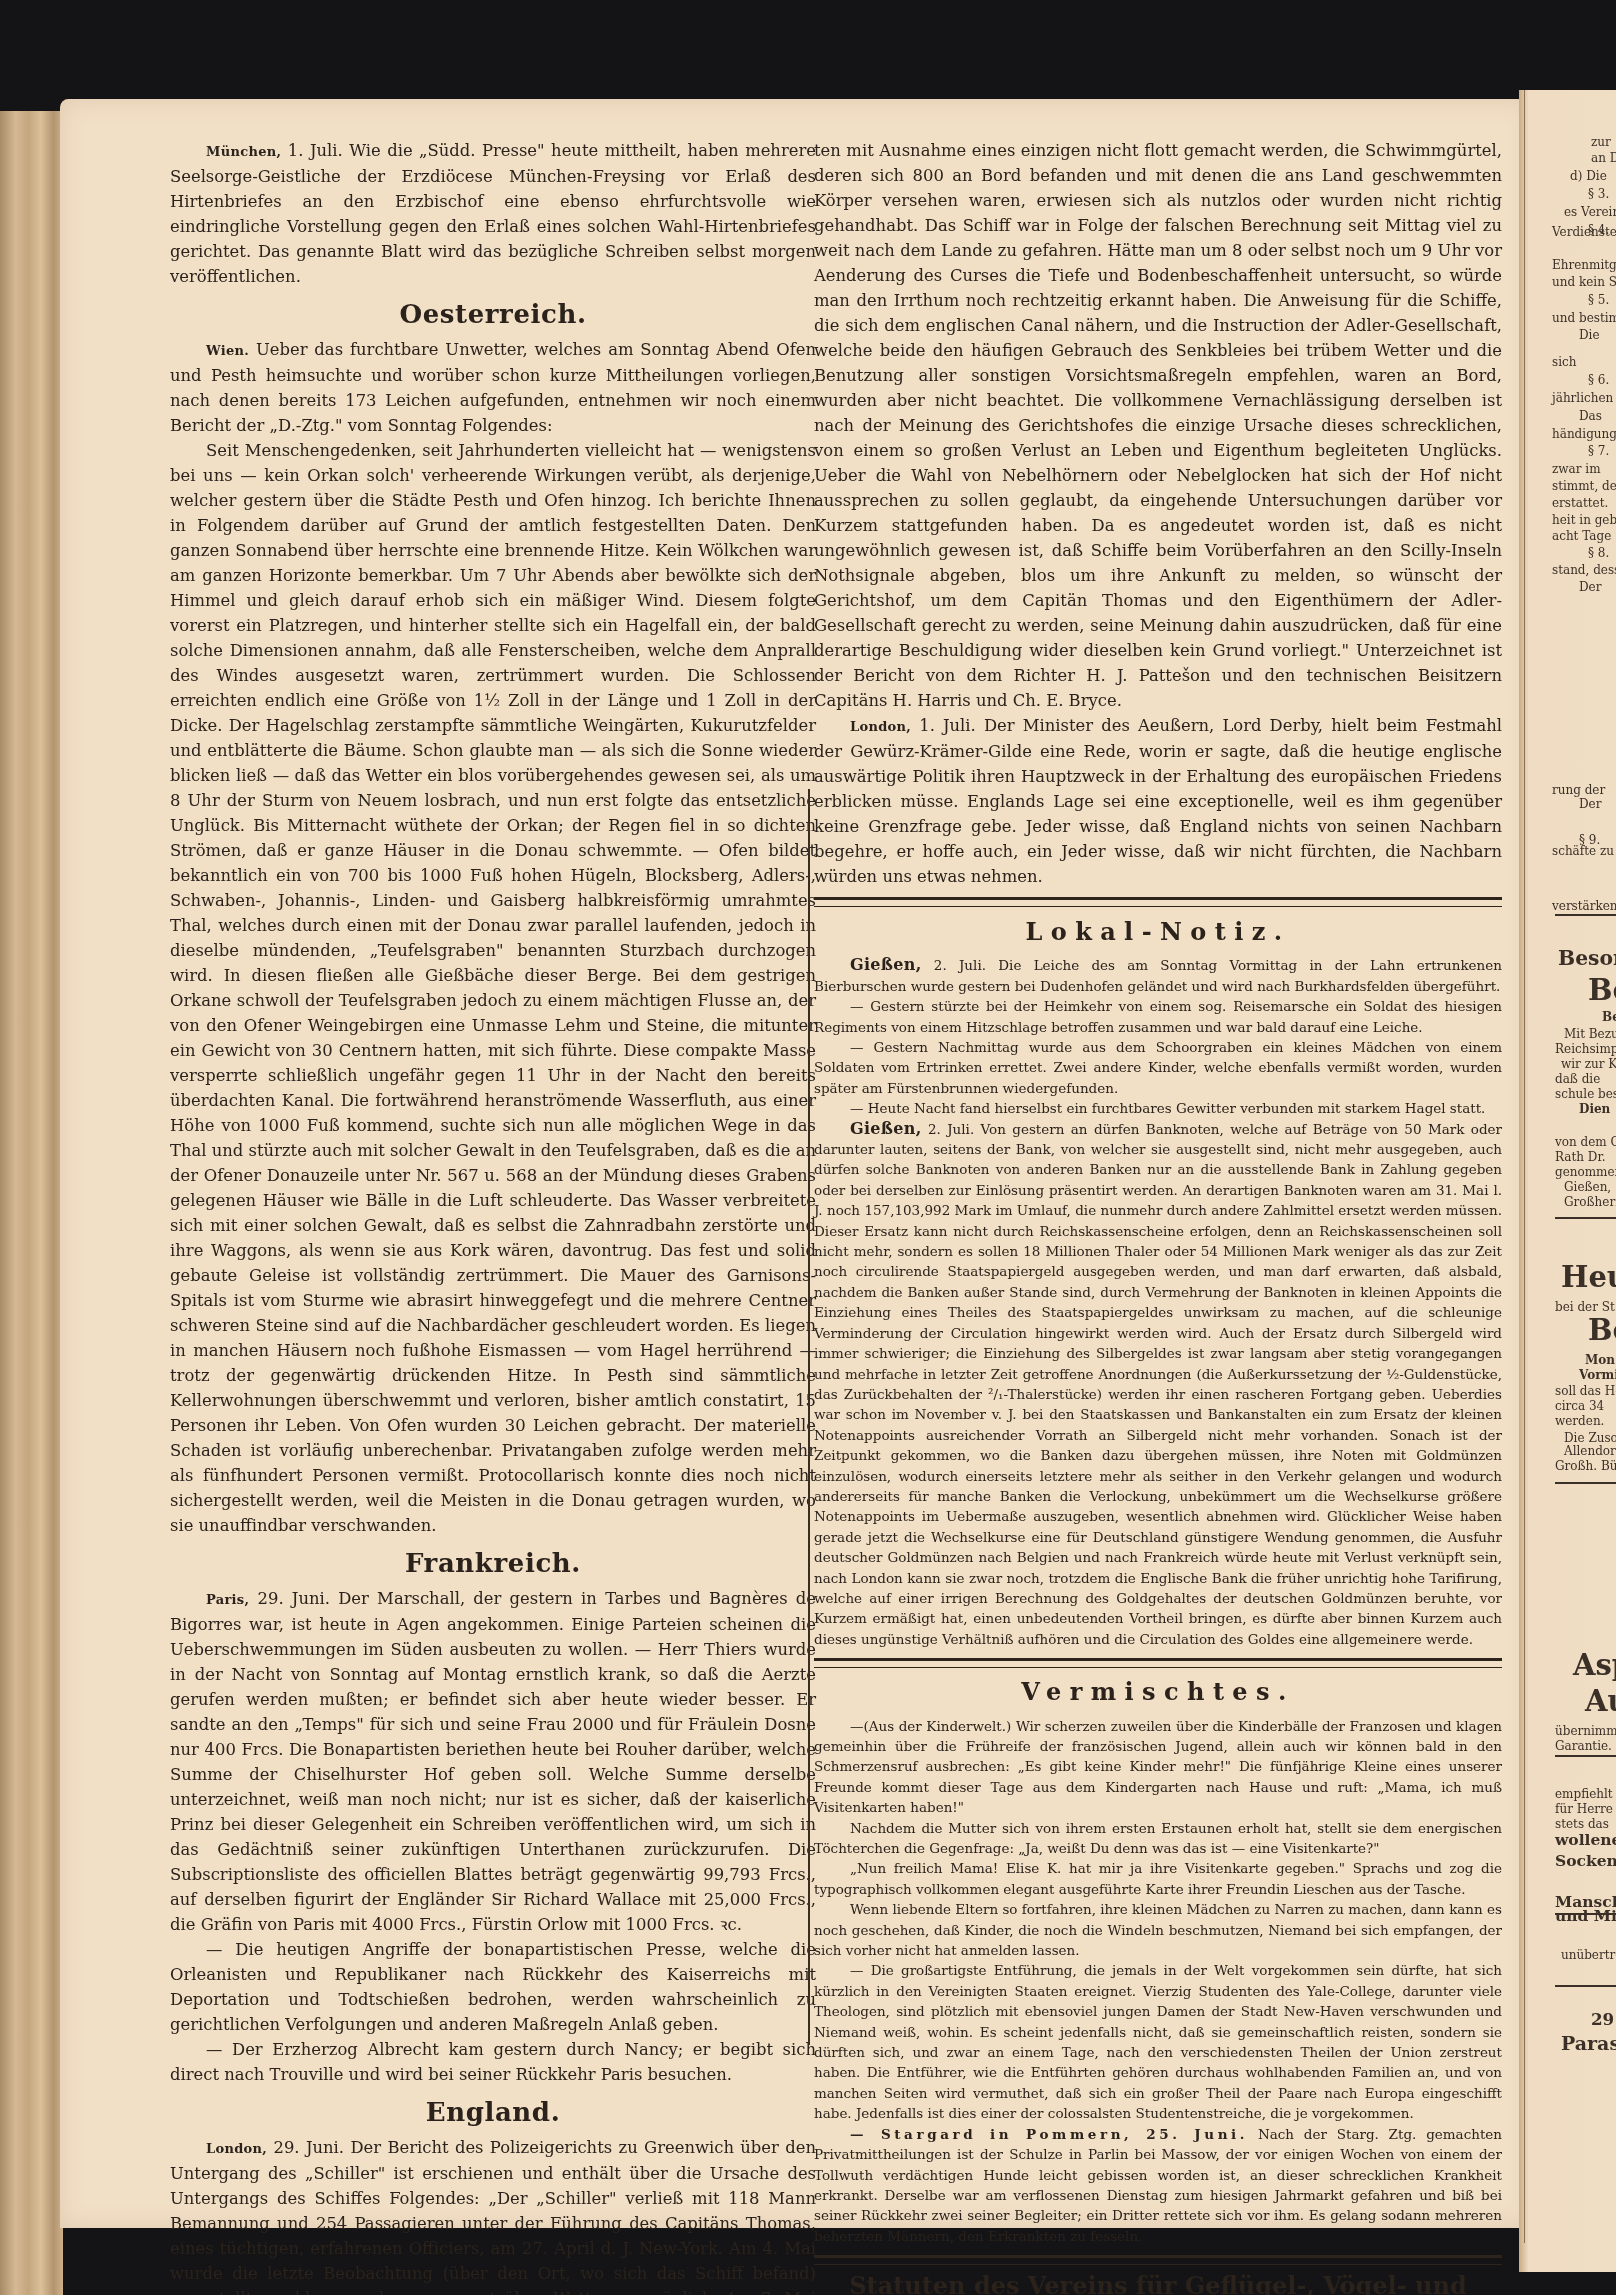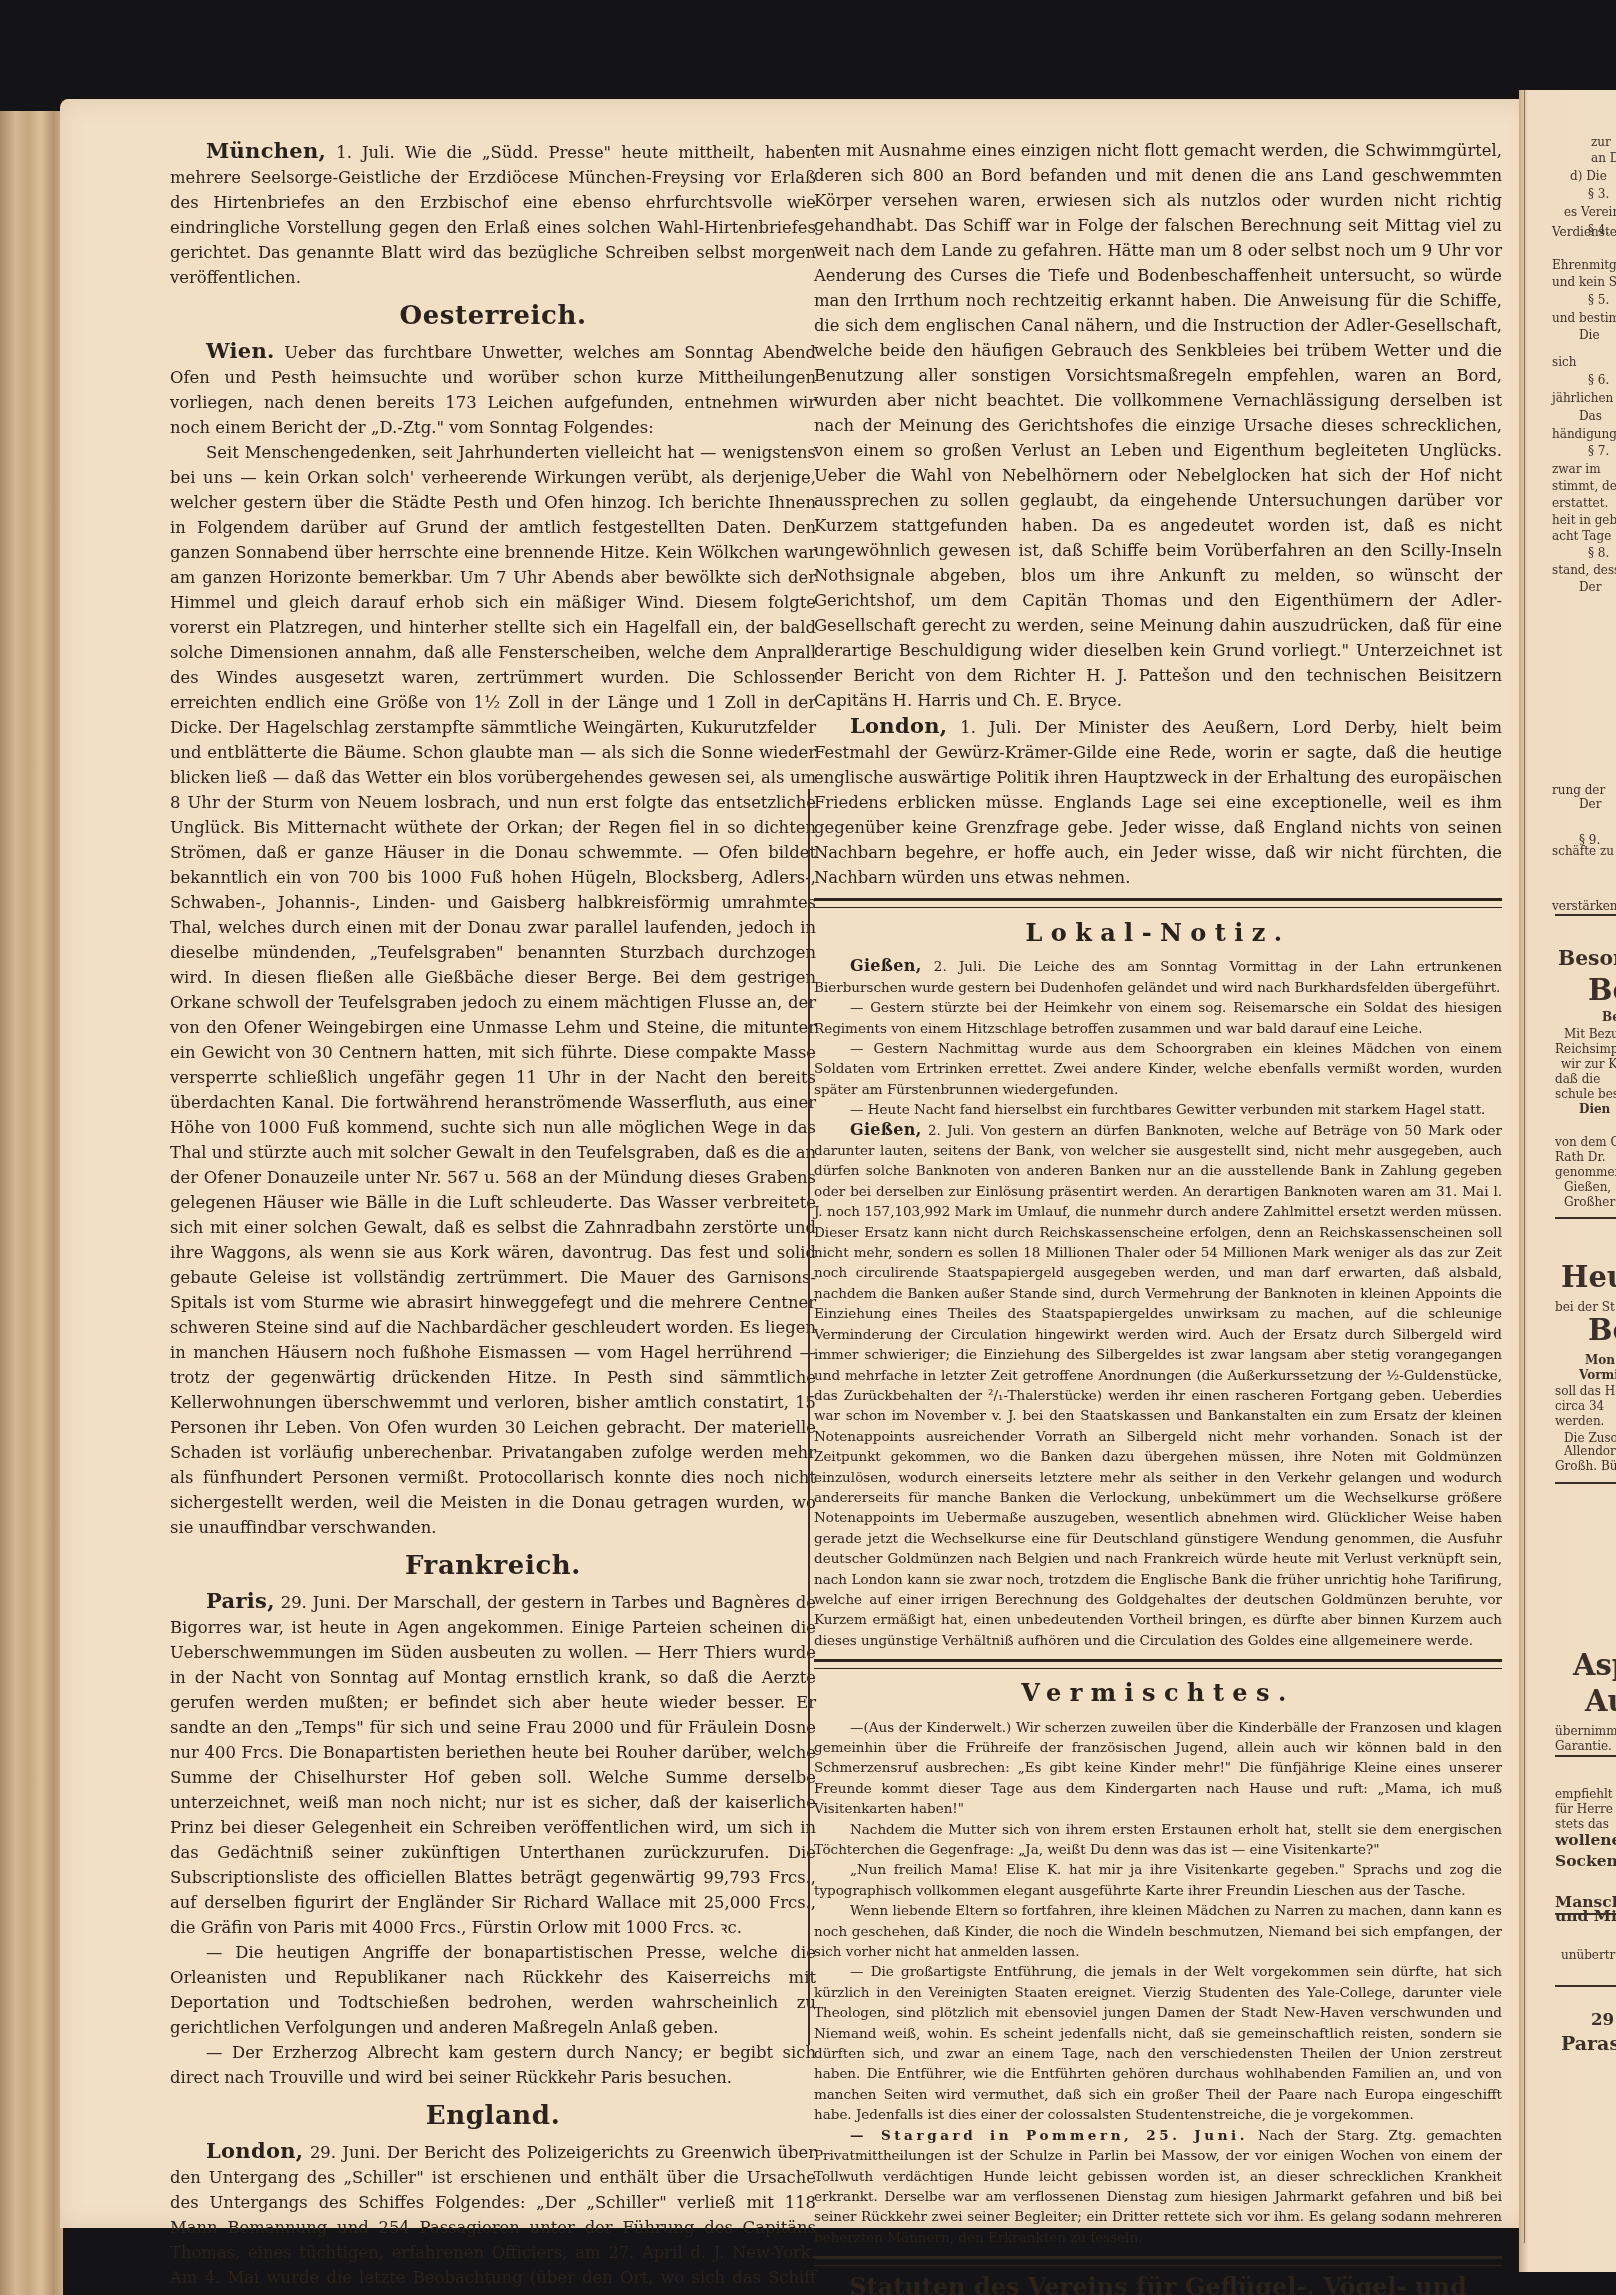--- a/index.html
+++ b/index.html
@@ -29,21 +29,21 @@
   .col {
     position:absolute; top:138px; color:#2a221b;
     font-size:16.4px; line-height:25px; text-align:justify;
   }
   .col-left { left:170px; width:646px; }
   .col-right { left:814px; width:688px; }
   .col-divider {
     position:absolute; left:808px; top:789px; width:1.8px; height:1256px; background:#3a2e24;
   }
   p { margin:0; text-indent:36px; }
-  .dl { font-weight:bold; font-size:21px; letter-spacing:0.3px; }
+  .dl { font-weight:bold; font-size:13px; letter-spacing:0.3px; }
   .section-title {
     text-align:center; font-weight:bold; font-size:26px; line-height:42px; margin:3.6px 0 2.4px 0;
     font-family:"DejaVu Serif", serif; letter-spacing:0.6px;
   }
   .spaced-title { letter-spacing:8.4px; font-size:24px; }
   .rule-double {
     height:6px; border-top:3.6px solid #2e241c; border-bottom:1.2px solid #2e241c; margin:8.4px 0 2.4px 0;
   }
   .small { font-size:13.5px; line-height:20.4px; }
   .statute-title { text-align:center; font-weight:bold; font-size:24px; line-height:36px; margin:3.6px 0; }

